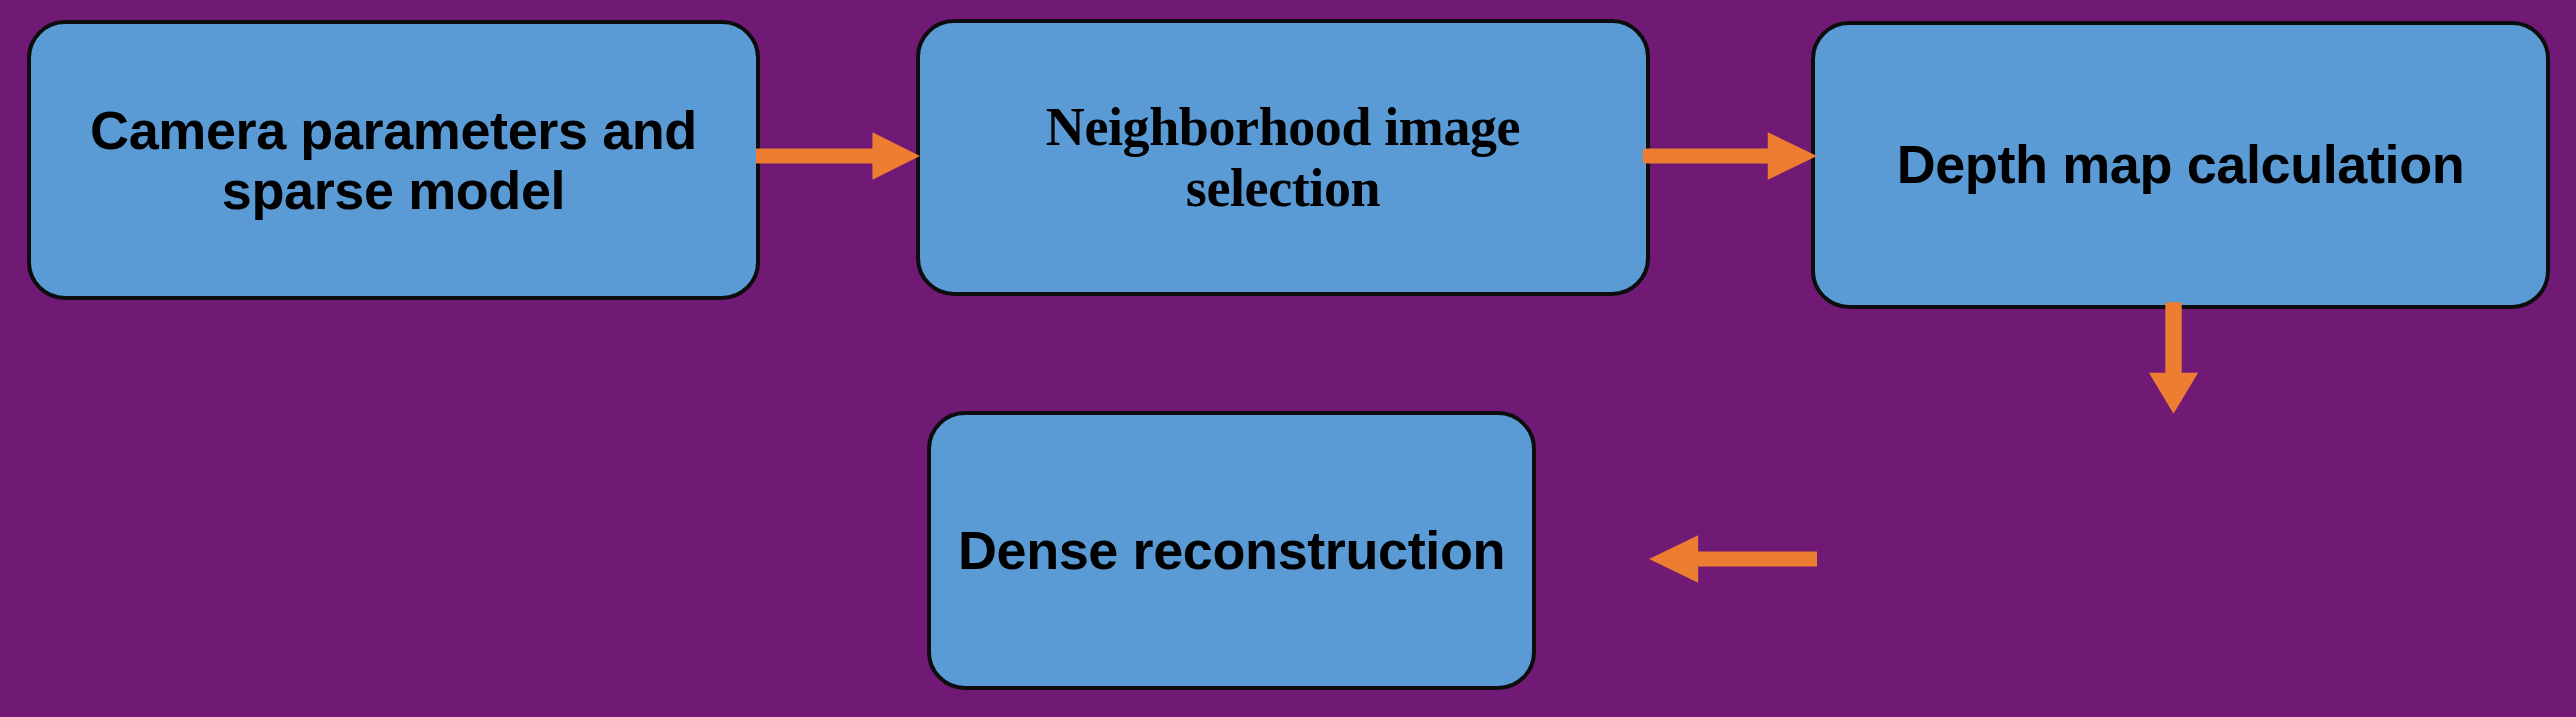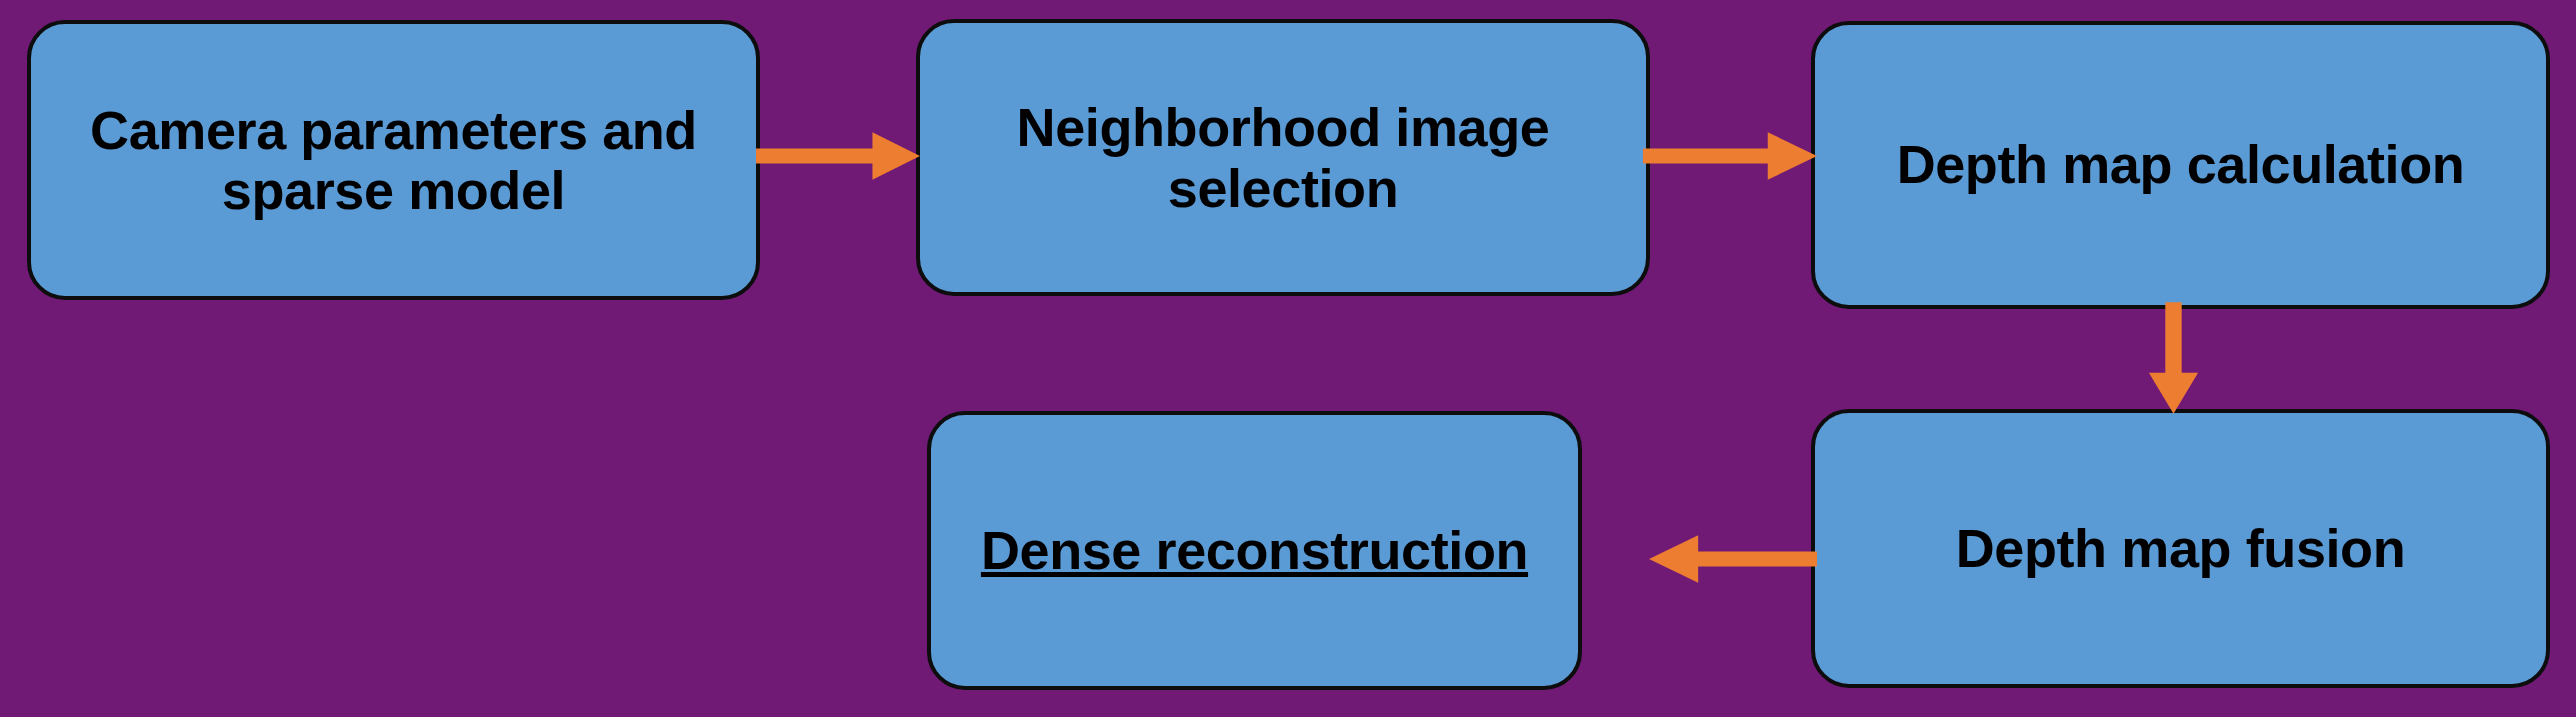--- a/index.html
+++ b/index.html
@@ -36,23 +36,23 @@
     letter-spacing: -0.4px;
     padding: 0 23px;
     user-select: none;
   }
   .node .label {
     display: block;
     width: 100%;
   }
   
   #node-camera-params   { left: 27px;   top: 20px;  width: 733px; height: 280px; }
-  #node-neighborhood    { left: 916px; top: 19px;  width: 734px; height: 277px; }
+  #node-neighborhood    { left: 916px; top: 19px;  width: 734px; height: 277px; font-family: Liberation Serif, serif; }
   #node-depth-calc      { left: 1811px; top: 20.5px;  width: 739px; height: 288px; }
-  #node-dense-recon     { left: 927px; top: 411px; width: 655px; height: 279px; text-decoration: underline; }
+  #node-dense-recon     { left: 927px; top: 411px; width: 609px; height: 279px; }
   #node-depth-fusion    { left: 1811px; top: 409px; width: 739px; height: 279px; }
 
   
   .arrow {
     position: absolute;
     pointer-events: none;
   }
   .arrow svg { display: block; overflow: visible; }
   #arrow-1 { left: 756px;  top: 127px; width: 164px; height: 58px; }
   #arrow-2 { left: 1643px; top: 127px; width: 174px; height: 58px; }
@@ -73,23 +73,20 @@
   </div>
 
   <div class="node" id="node-depth-calc">
     <span class="label">Depth map calculation</span>
   </div>
 
   <div class="node" id="node-dense-recon">
     <span class="label">Dense reconstruction</span>
   </div>
 
-  <div class="node" id="node-depth-fusion">
-    <span class="label">Depth map fusion</span>
-  </div>
 
   <div class="arrow" id="arrow-1">
     <svg viewBox="0 0 200 70" width="164" height="58" aria-hidden="true">
       <polygon points="0,26 142,26 142,6 200,35 142,64 142,44 0,44" fill="#ED7D31"></polygon>
     </svg>
   </div>
 
   <div class="arrow" id="arrow-2">
     <svg viewBox="0 0 212 70" width="174" height="58" aria-hidden="true">
       <polygon points="0,26 152,26 152,6 212,35 152,64 152,44 0,44" fill="#ED7D31"></polygon>

